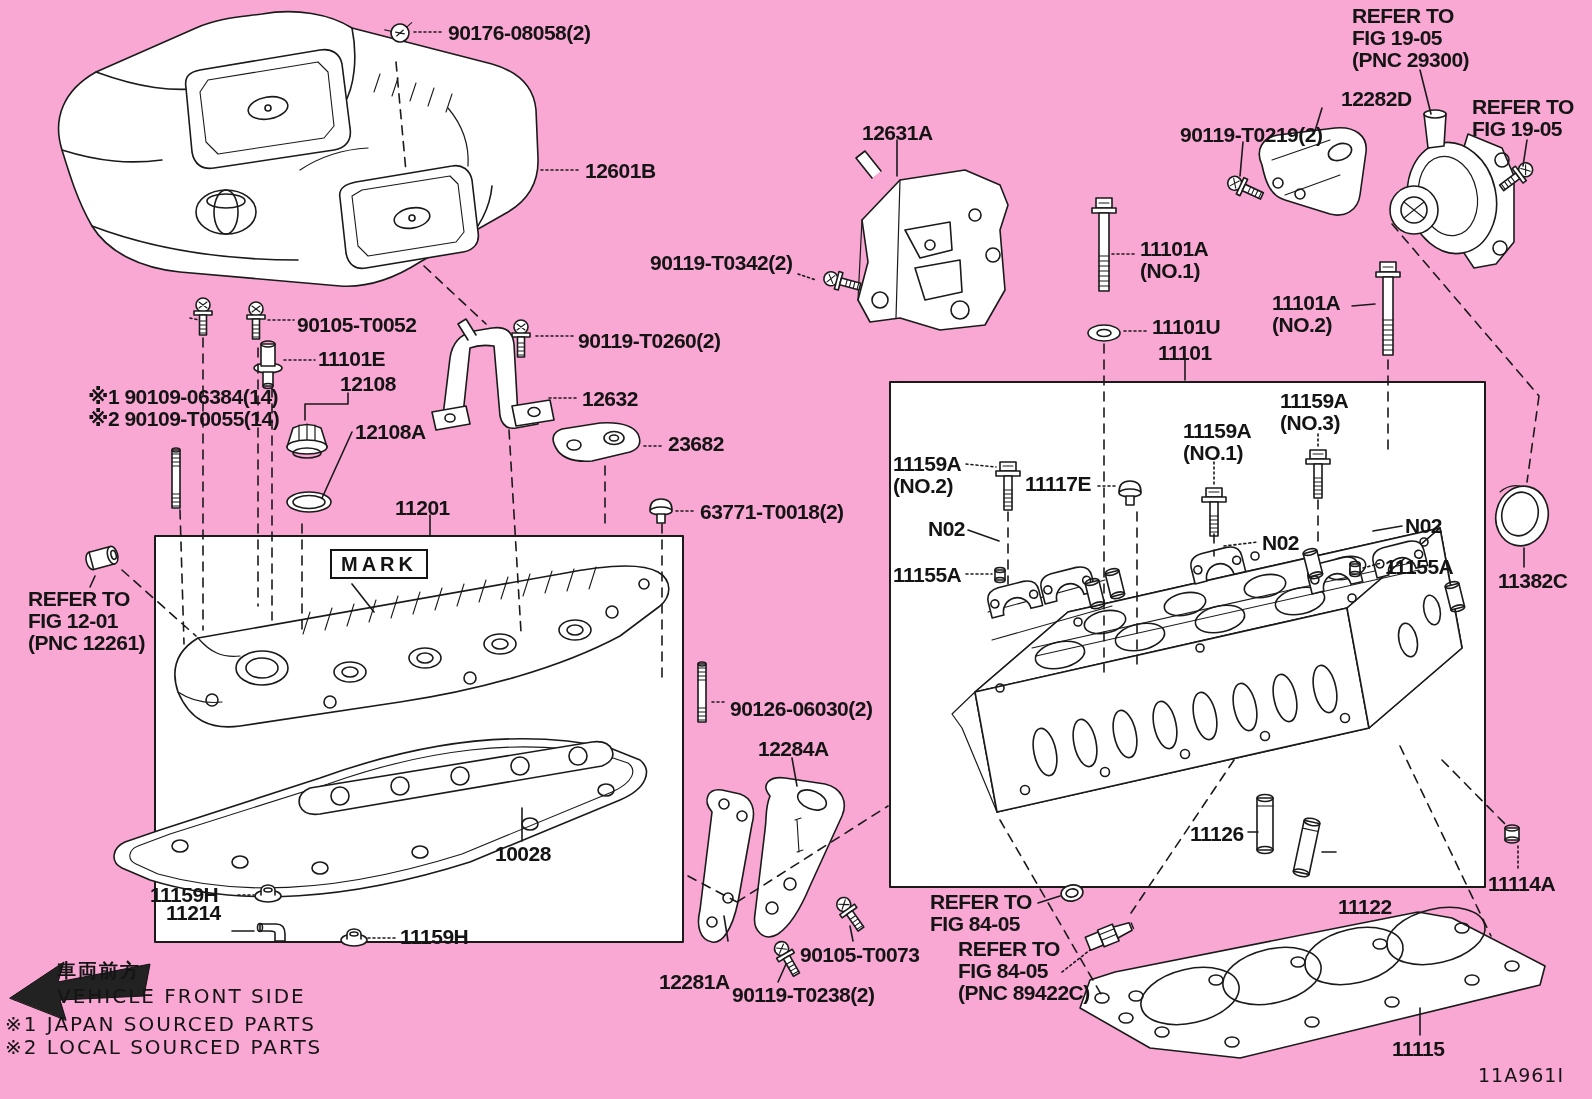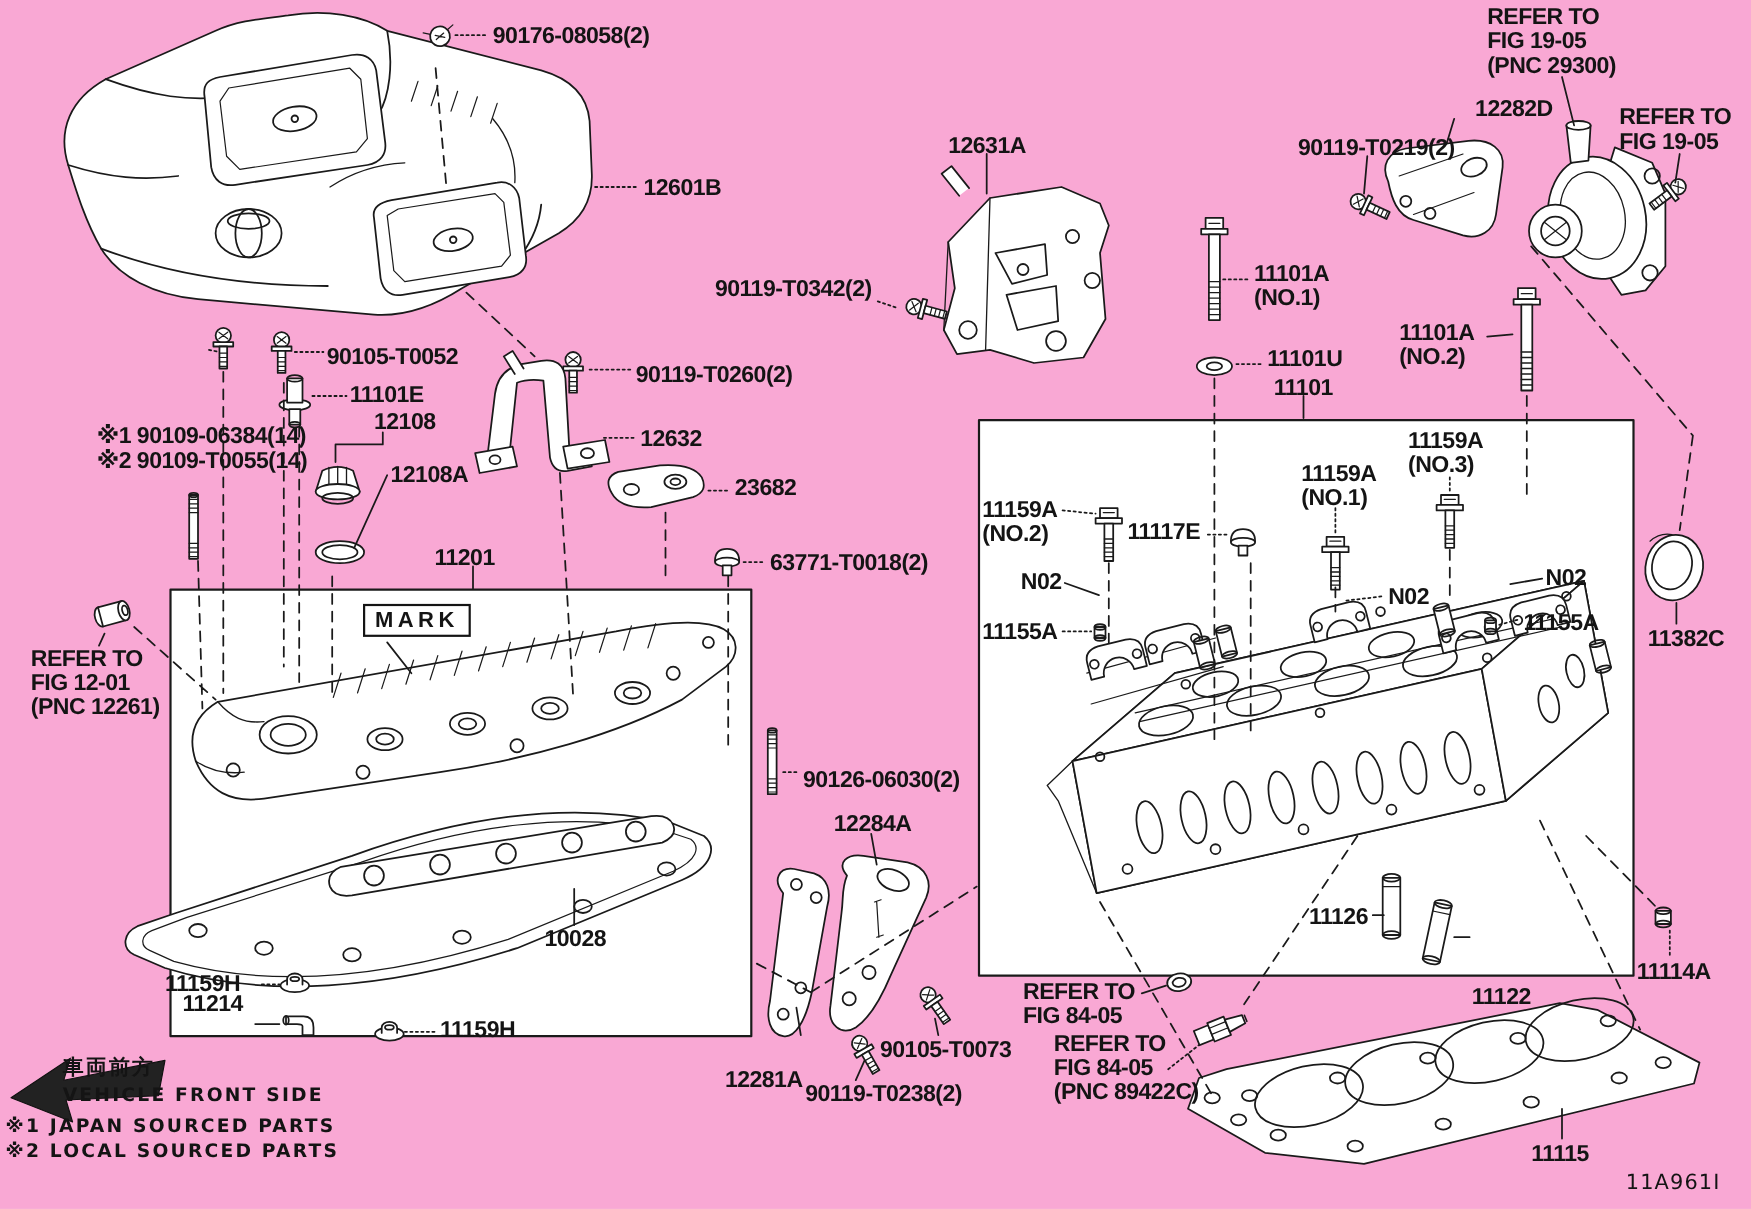--- a/index.html
+++ b/index.html
@@ -6,21 +6,21 @@
   html,body{margin:0;padding:0;background:#e8e8e8;}
   #stage{position:relative;width:1592px;height:1099px;background:#f9a8d4;overflow:hidden;
          font-family:"Liberation Sans","DejaVu Sans",sans-serif;}
   #art{position:absolute;left:0;top:0;}
   #labels{position:absolute;left:0;top:0;width:100%;height:100%;pointer-events:none;}
   .lbl{position:absolute;color:#141414;white-space:nowrap;}
   .pn{font-family:"Liberation Sans","DejaVu Sans",sans-serif;font-weight:bold;font-size:21px;
       line-height:22px;letter-spacing:-0.5px;}
   .boxed{border:2px solid #141414;padding:0 9px;font-family:"Liberation Sans",sans-serif;
       font-weight:bold;font-size:20px;line-height:26px;letter-spacing:4px;background:#fff;}
-  .src{font-family:"DejaVu Sans","Liberation Sans",sans-serif;font-weight:bold;font-size:17px;
+  .src{font-family:"DejaVu Sans","Liberation Sans",sans-serif;font-weight:normal;font-size:20px;
       line-height:20px;letter-spacing:2px;}
   .jp{font-family:"DejaVu Sans","Liberation Sans",sans-serif;font-weight:bold;font-size:19px;
       line-height:21px;letter-spacing:2px;}
   .note{font-family:"DejaVu Sans","Liberation Sans",sans-serif;font-weight:normal;font-size:16px;
       line-height:19px;}
   .code{font-family:"DejaVu Sans","Liberation Sans",sans-serif;font-weight:normal;font-size:19px;
       letter-spacing:1px;}
 </style>
 </head>
 <body>

